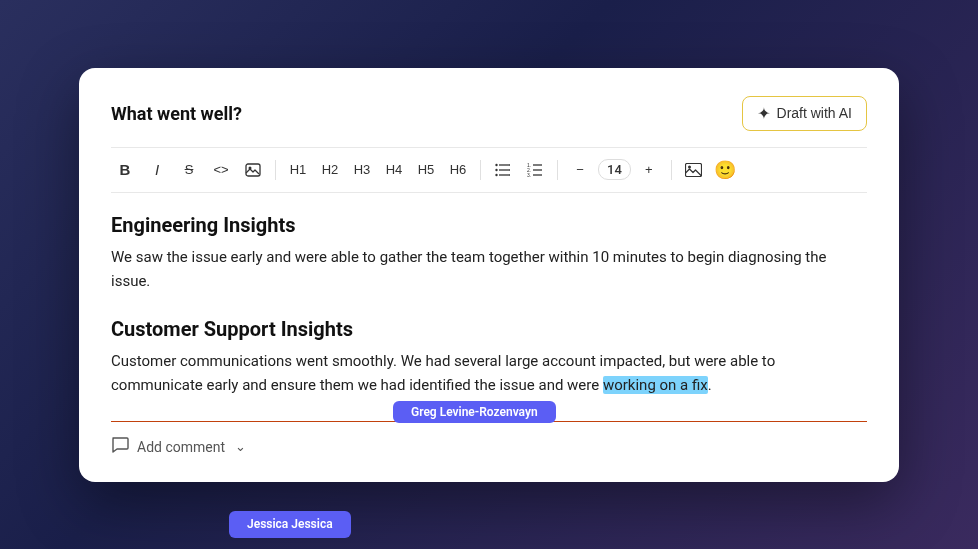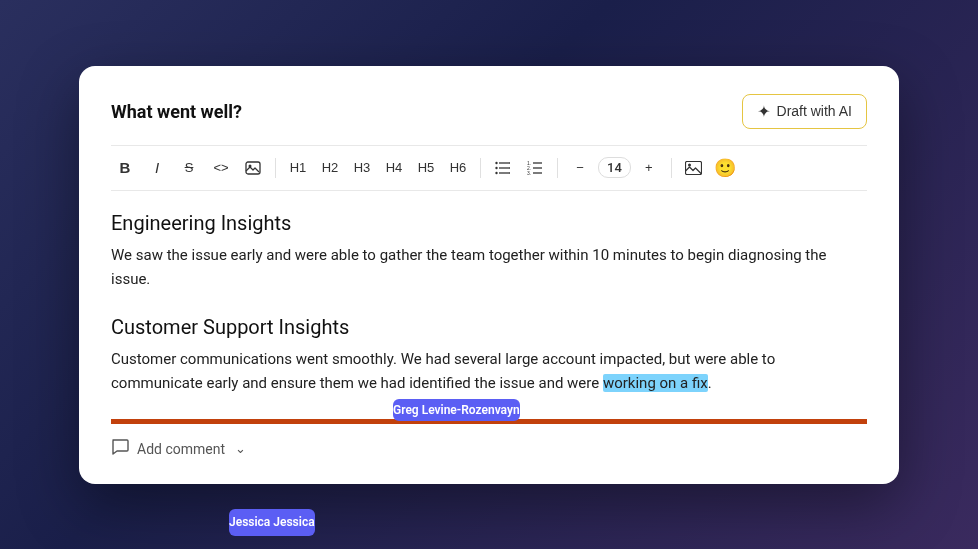--- a/index.html
+++ b/index.html
@@ -101,39 +101,39 @@
       min-width: 32px;
       text-align: center;
     }
 
     .content {
       position: relative;
     }
 
     .section-heading {
       font-size: 20px;
-      font-weight: 400;
+      font-weight: 700;
       color: #111;
       margin-bottom: 8px;
     }
 
     .section-text {
       font-size: 15px;
       color: #222;
       line-height: 1.6;
       margin-bottom: 24px;
     }
 
     .tooltip-badge {
       display: inline-block;
       background: #5b5ef4;
       color: #fff;
       font-size: 12px;
       font-weight: 600;
-      padding: 4px 0;
+      padding: 4px 18px;
       border-radius: 6px;
       position: absolute;
       white-space: nowrap;
     }
 
     .tooltip-greg {
       top: 84px;
       left: 282px;
     }
 
@@ -145,21 +145,21 @@
     .text-highlight {
       background: #7dd3fc;
       border-radius: 2px;
     }
 
     .add-comment-bar {
       display: flex;
       align-items: center;
       gap: 8px;
       margin-top: 20px;
-      border-top: 5px solid #c2410c;
+      border-top: 1px solid #c2410c;
       padding-top: 14px;
     }
 
     .comment-icon {
       font-size: 17px;
       color: #555;
     }
 
     .add-comment-text {
       font-size: 14px;

